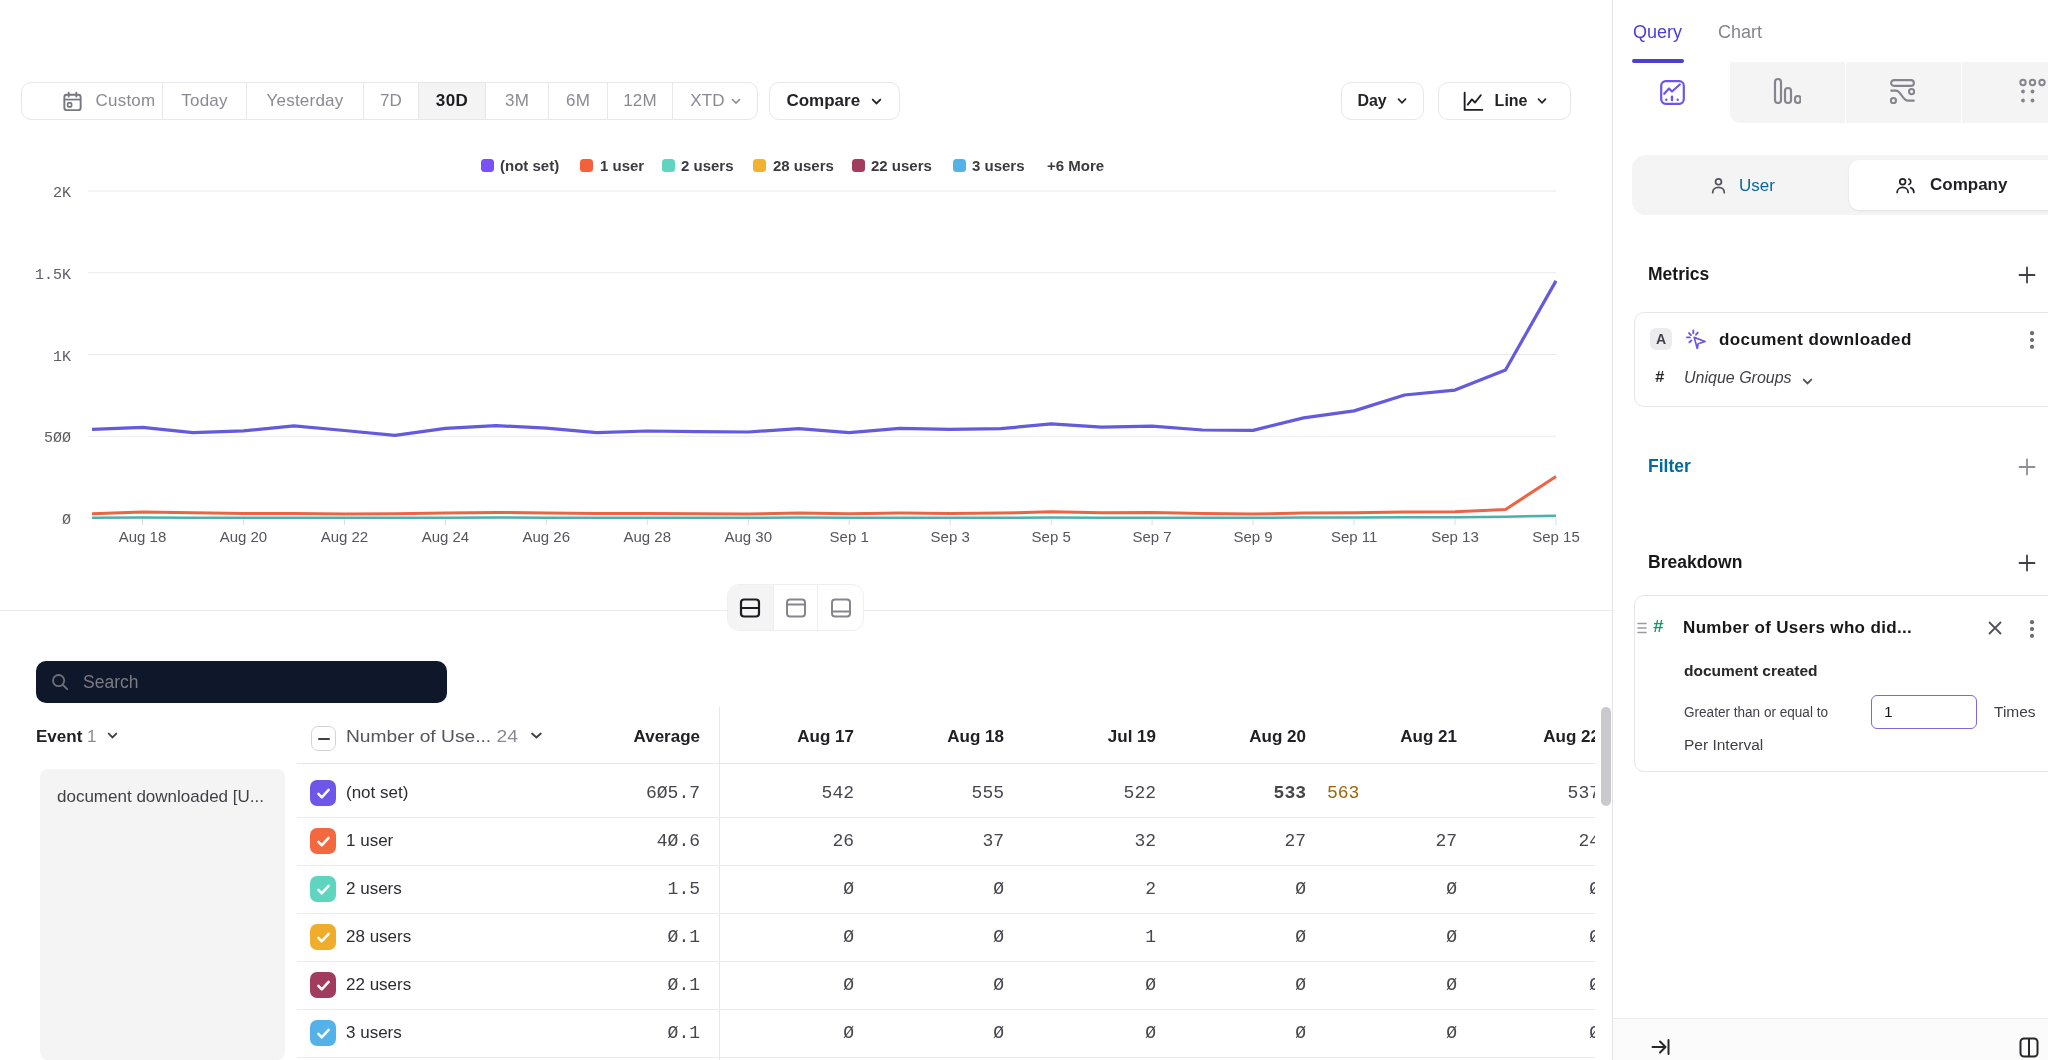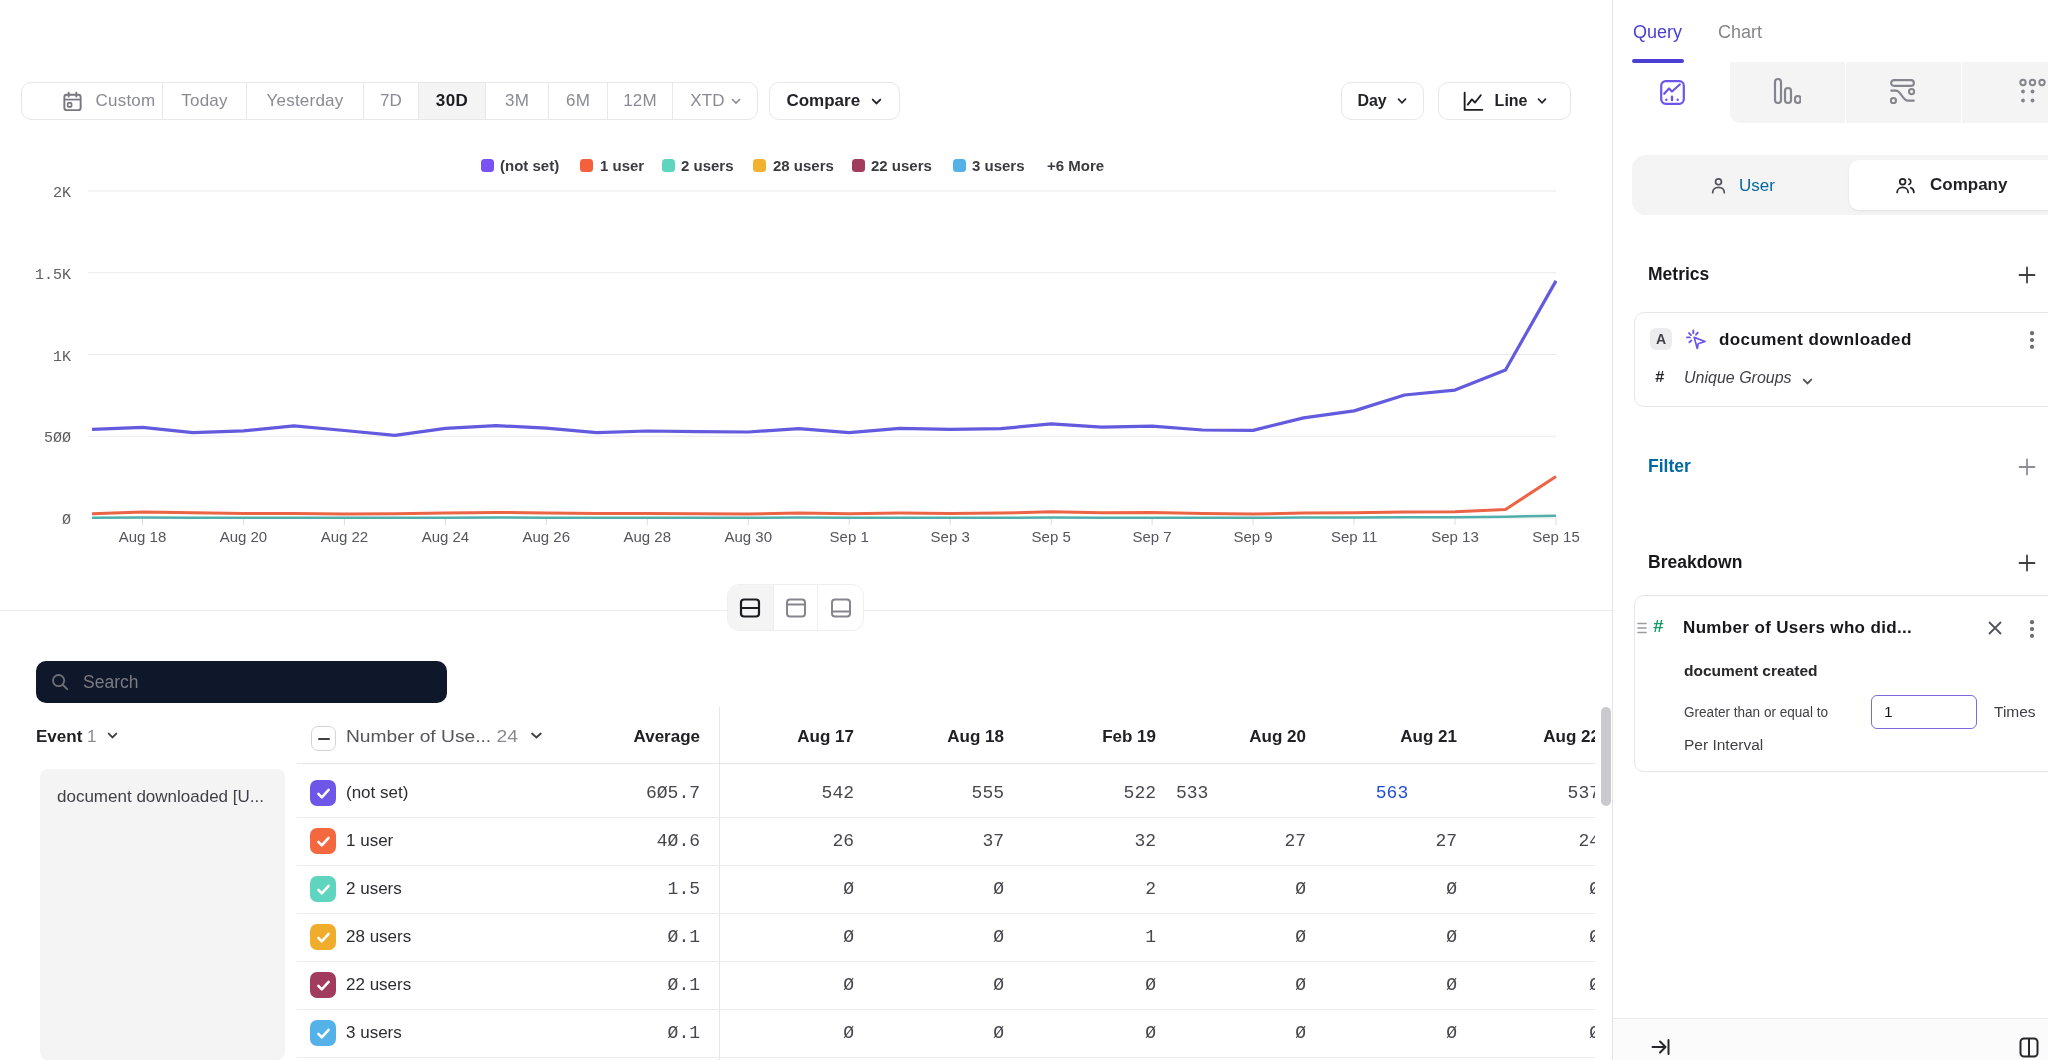--- a/index.html
+++ b/index.html
@@ -176,21 +176,21 @@
         </svg></div>
     <div class="abs" style="left:311px; top:19px; width:25px; height:25px; border:1.5px solid #d4d4d8; border-radius:7px; background:#fff; display:flex; align-items:center; justify-content:center;">
       <div style="width:12px; height:2px; background:#3f3f46; border-radius:1px;"></div>
     </div>
     <div class="abs" style="left:346px; top:20px; font-size:17px; font-weight:500; color:#55555c; transform:scaleX(1.13); transform-origin:0 50%; white-space:nowrap;">Number of Use... <span style="font-weight:400; color:#8a8a93;">24</span>&nbsp;&nbsp;<svg width="13" height="13" viewBox="0 0 12 12" fill="none" stroke="#3f3f46" stroke-width="1.7" stroke-linecap="round">
           <path d="M2.5 4.2l3.5 3.6 3.5-3.6"></path>
         </svg></div>
     <div class="abs" style="left:570px; top:20px; width:130px; text-align:right; font-size:17px; font-weight:700; color:#202025;">Average</div>
     <div class="abs" style="left:724px; top:20px; width:130px; text-align:right; font-size:17px; font-weight:700; color:#202025;">Aug 17</div>
     <div class="abs" style="left:874px; top:20px; width:130px; text-align:right; font-size:17px; font-weight:700; color:#202025;">Aug 18</div>
-    <div class="abs" style="left:1026px; top:20px; width:130px; text-align:right; font-size:17px; font-weight:700; color:#202025;">Feb 19</div>
+    <div class="abs" style="left:1026px; top:20px; width:130px; text-align:right; font-size:17px; font-weight:700; color:#202025;">Jul 19</div>
     <div class="abs" style="left:1176px; top:20px; width:130px; text-align:right; font-size:17px; font-weight:700; color:#202025;">Aug 20</div>
     <div class="abs" style="left:1327px; top:20px; width:130px; text-align:right; font-size:17px; font-weight:700; color:#202025;">Aug 21</div>
     <div class="abs" style="left:1470px; top:20px; width:130px; text-align:right; font-size:17px; font-weight:700; color:#202025;">Aug 22</div>
     <div class="abs" style="left:297px; top:56px; width:1315px; height:1px; background:#e7e7ea;"></div>
 
     <div class="abs" style="left:40px; top:62px; width:245px; height:291px; background:#f4f4f5; border-radius:8px;"></div>
     <div class="abs" style="left:57px; top:80px; font-size:17px; color:#3f3f46;">document downloaded [U...</div>
 
     <div class="abs" style="left:719px; top:0; width:1px; height:353px; background:#e7e7ea;"></div>
 
@@ -198,22 +198,22 @@
     <div class="abs" style="left:310px; top:73px; width:26px; height:26px; background:#6e56e8; border-radius:7px; display:flex; align-items:center; justify-content:center;">
           <svg width="17" height="17" viewBox="0 0 16 16" fill="none" stroke="#fff" stroke-width="2.4" stroke-linecap="round" stroke-linejoin="round">
             <path d="M3.2 8.4l3.2 3.2 6.4-7"></path>
           </svg>
         </div>
     <div class="abs" style="left:346px; top:76px; font-size:17px; color:#2c2c32;">(not set)</div>
     <div class="abs mono" style="left:570px; top:76px; width:130px; text-align:right; font-size:18px; color:#46464d;">6Ø5.7</div>
     <div class="abs mono" style="left:724px; top:76px; width:130px; text-align:right; font-size:18px; color:#46464d;">542</div>
     <div class="abs mono" style="left:874px; top:76px; width:130px; text-align:right; font-size:18px; color:#46464d;">555</div>
     <div class="abs mono" style="left:1026px; top:76px; width:130px; text-align:right; font-size:18px; color:#46464d;">522</div>
-    <div class="abs mono" style="left:1176px; top:76px; width:130px; font-size:18px; color:#46464d;">533</div>
-    <div class="abs mono" style="left:1327px; top:76px; width:130px; text-align:center; font-size:18px; color:#1d4ed8;">563</div>
+    <div class="abs mono" style="left:1176px; top:76px; width:130px; text-align:right; font-size:18px; color:#46464d;font-weight:bold;">533</div>
+    <div class="abs mono" style="left:1327px; top:76px; width:130px; text-align:left; font-size:18px; color:#a16207;">563</div>
     <div class="abs mono" style="left:1470px; top:76px; width:130px; text-align:right; font-size:18px; color:#46464d;">537</div>
     <div class="abs" style="left:297px; top:110px; width:1315px; height:1px; background:#ececef;"></div>
     <div class="abs" style="left:310px; top:121px; width:26px; height:26px; background:#f4683f; border-radius:7px; display:flex; align-items:center; justify-content:center;">
           <svg width="17" height="17" viewBox="0 0 16 16" fill="none" stroke="#fff" stroke-width="2.4" stroke-linecap="round" stroke-linejoin="round">
             <path d="M3.2 8.4l3.2 3.2 6.4-7"></path>
           </svg>
         </div>
     <div class="abs" style="left:346px; top:124px; font-size:17px; color:#2c2c32;">1 user</div>
     <div class="abs mono" style="left:570px; top:124px; width:130px; text-align:right; font-size:18px; color:#46464d;">4Ø.6</div>
     <div class="abs mono" style="left:724px; top:124px; width:130px; text-align:right; font-size:18px; color:#46464d;">26</div>

